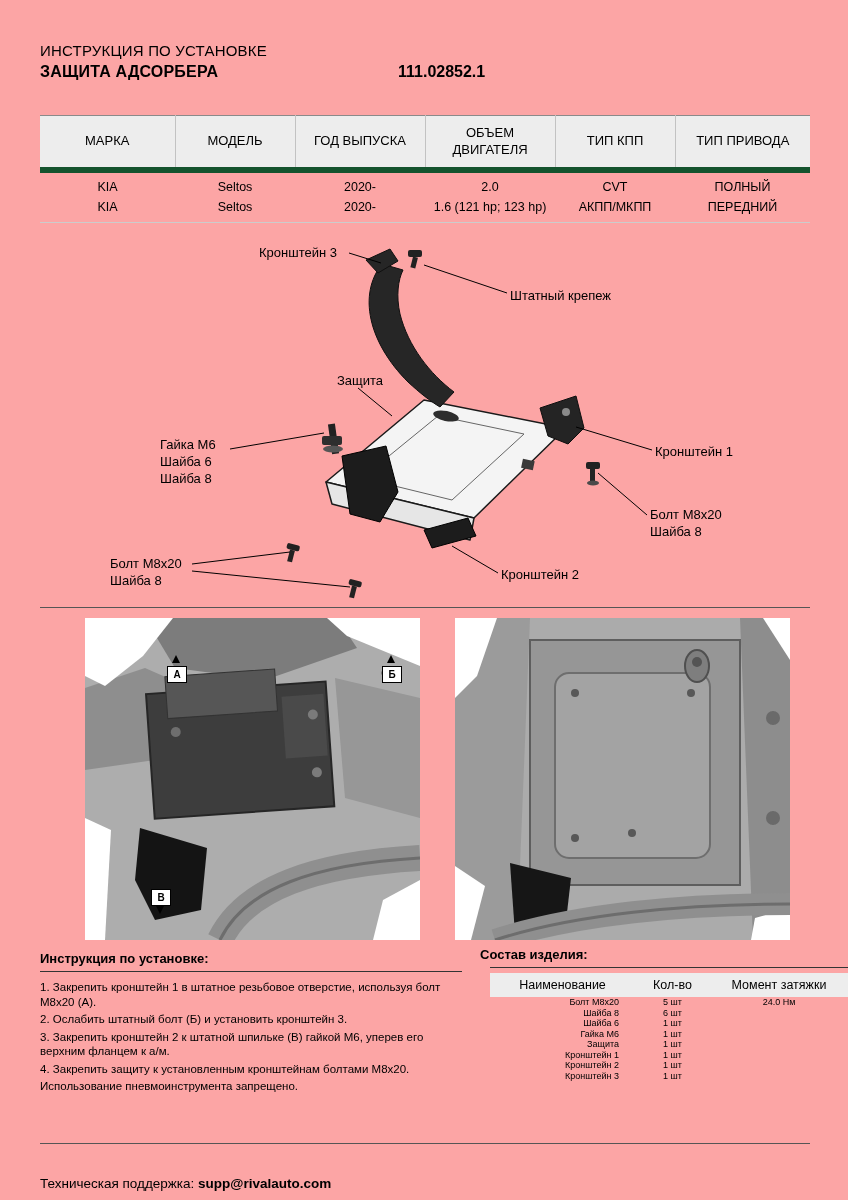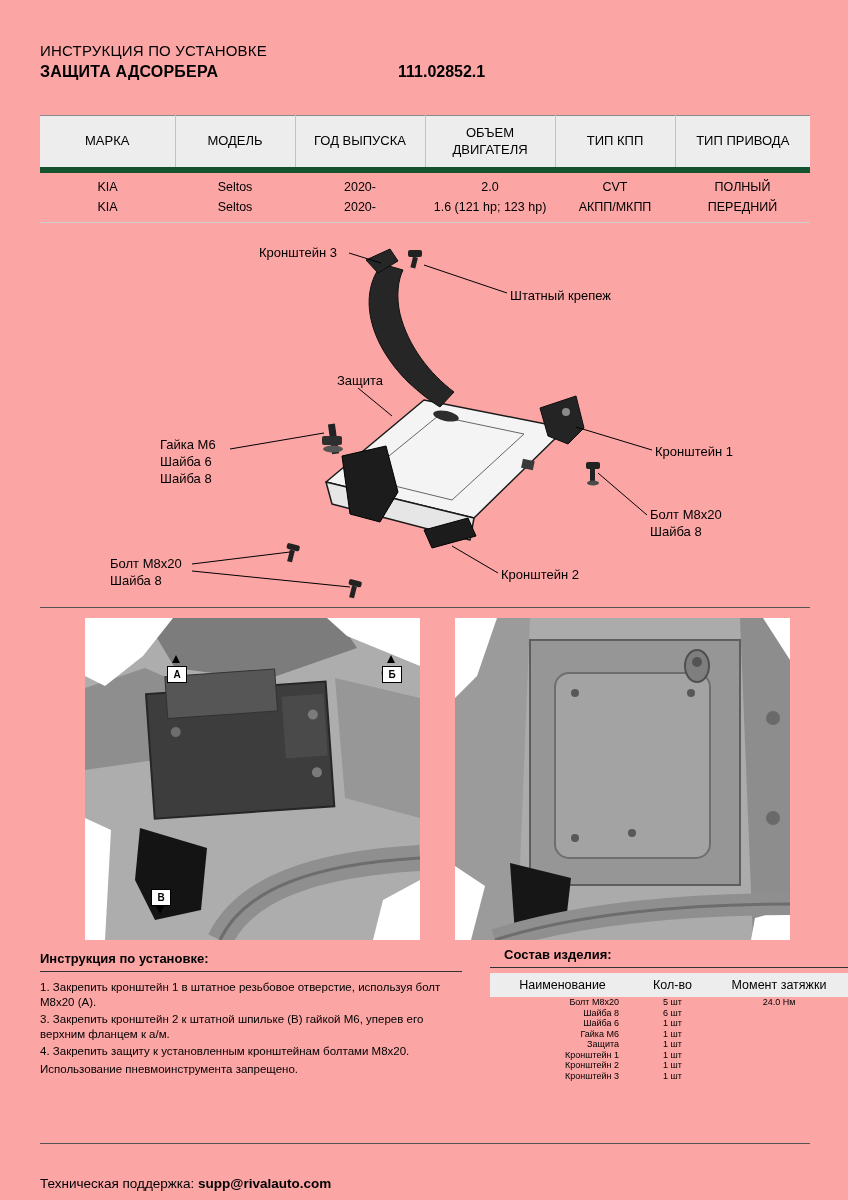--- a/index.html
+++ b/index.html
@@ -35,21 +35,21 @@
   .photo-right{left:455px;top:618px;}
 
   .marker{position:absolute;width:18px;height:15px;background:#fff;border:1px solid #000;font-size:10px;font-weight:bold;display:flex;align-items:center;justify-content:center;z-index:3;}
   .tri-up{position:absolute;width:0;height:0;border-left:4px solid transparent;border-right:4px solid transparent;border-bottom:8px solid #000;z-index:3;}
   .tri-down{position:absolute;width:0;height:0;border-left:4px solid transparent;border-right:4px solid transparent;border-top:8px solid #000;z-index:3;}
 
   .inst-title{position:absolute;left:40px;top:951px;font-size:13px;font-weight:bold;}
   .inst-steps{position:absolute;left:40px;top:980px;width:430px;font-size:11.5px;line-height:14.5px;}
   .inst-steps p{margin:0 0 3px 0;}
 
-  .parts-title{position:absolute;left:504px;top:947px;font-size:13px;font-weight:bold;}
+  .parts-title{position:absolute;left:480px;top:947px;font-size:13px;font-weight:bold;}
   .parts-wrap{position:absolute;left:490px;top:973px;width:358px;}
   table.parts{width:100%;border-collapse:collapse;table-layout:fixed;}
   .parts th{background:#ededed;font-size:12.5px;font-weight:normal;height:22px;text-align:center;vertical-align:middle;}
   .parts td{font-size:9px;line-height:10.5px;padding:0;}
   .parts td.name{text-align:right;padding-right:16px;}
   .parts td.qty{text-align:center;}
   .parts td.torque{text-align:center;}
 
   .footer-line1{position:absolute;left:40px;top:1153px;font-size:13.5px;}
   .footer-line2{position:absolute;left:40px;top:1176px;font-size:13.5px;}
@@ -248,20 +248,21 @@
   <div class="marker" style="left:167px;top:666px;">А</div>
   <div class="tri-up" style="left:387px;top:655px;"></div>
   <div class="marker" style="left:382px;top:666px;">Б</div>
   <div class="marker" style="left:151px;top:889px;">В</div>
   <div class="tri-down" style="left:156px;top:906px;"></div>
 
   <div class="inst-title">Инструкция по установке:</div>
   <div class="rule inst-rule"></div>
   <div class="inst-steps">
     <p>1. Закрепить кронштейн 1 в штатное резьбовое отверстие, используя болт М8х20 (А).</p>
+    <p>2. Ослабить штатный болт (Б) и установить кронштейн 3.</p>
     <p>3. Закрепить кронштейн 2 к штатной шпильке (В) гайкой М6, уперев его верхним фланцем к а/м.</p>
     <p>4. Закрепить защиту к установленным кронштейнам болтами М8х20.</p>
     <p>Использование пневмоинструмента запрещено.</p>
   </div>
 
   <div class="parts-title">Состав изделия:</div>
   <div class="rule parts-rule"></div>
   <div class="parts-wrap">
     <table class="parts">
       <colgroup>

